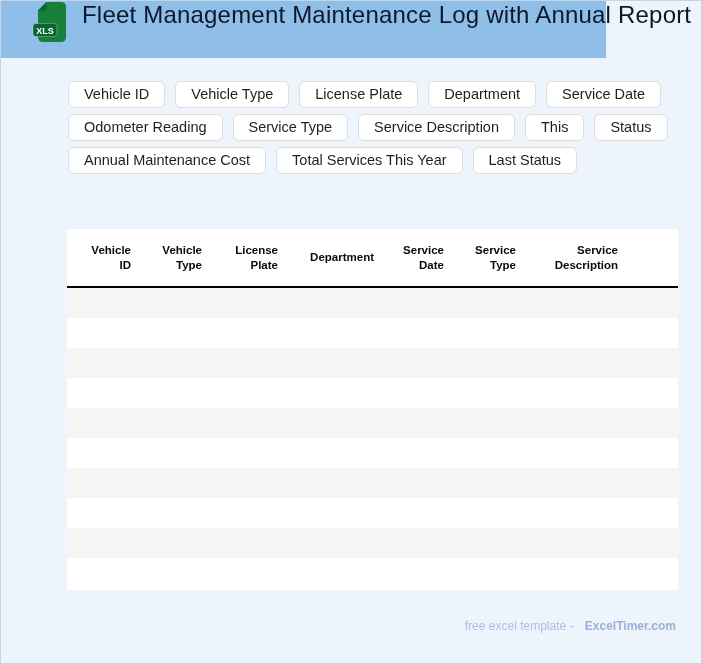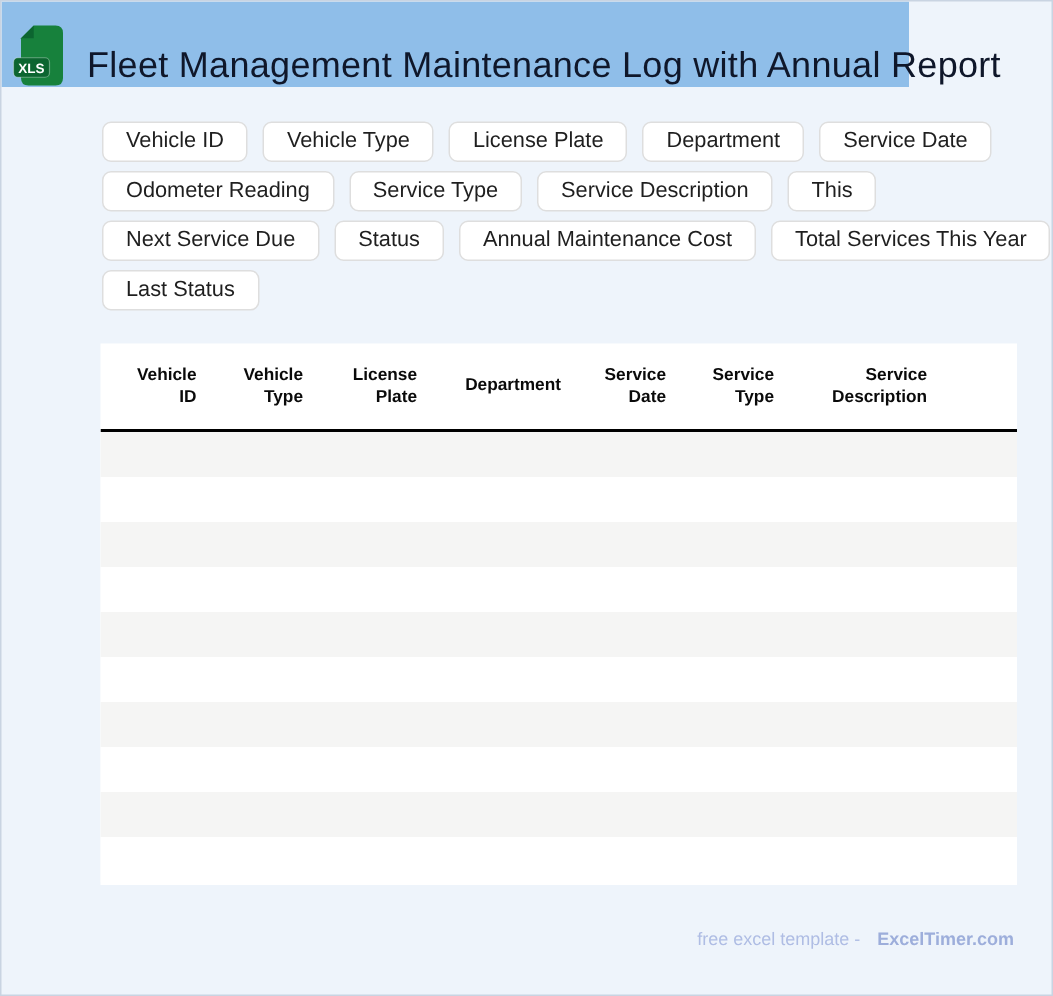--- a/index.html
+++ b/index.html
@@ -13,21 +13,21 @@
     position:relative;
     background:var(--bg);
     border:1px solid #C9D4E2;
     font-family:"Liberation Sans", sans-serif;
     overflow:hidden;
   }
   
   .topbar{
     position:absolute;left:0;top:0;width:605px;height:57px;
     background:var(--bar);
-    display:flex;align-items:flex-end;padding-left:7px;
+    display:flex;align-items:flex-start;padding-left:31px;
   }
   .file-icon{width:37px;height:42px;flex:0 0 auto;}
   .topbar-title{
     margin-left:13px;color:#0f172a;font-size:24px;font-weight:500;
     letter-spacing:0.2px;white-space:nowrap;
   }
   
   .tags{
     position:absolute;left:67px;top:80px;width:640px;
     display:flex;flex-wrap:wrap;column-gap:10px;row-gap:6px;
@@ -81,21 +81,20 @@
 <nav class="tags">
   <span class="chip">Vehicle ID</span>
   <span class="chip">Vehicle Type</span>
   <span class="chip">License Plate</span>
   <span class="chip">Department</span>
   <span class="chip">Service Date</span>
   <span class="chip">Odometer Reading</span>
   <span class="chip">Service Type</span>
   <span class="chip">Service Description</span>
   <span class="chip">This</span>
-  <span class="chip">Next Service Due</span>
   <span class="chip">Status</span>
   <span class="chip">Annual Maintenance Cost</span>
   <span class="chip">Total Services This Year</span>
   <span class="chip">Last Status</span>
 </nav>
 
 <section class="sheet">
   <div class="sheet-inner">
     <div class="thead">
       <div class="th c0">Vehicle

